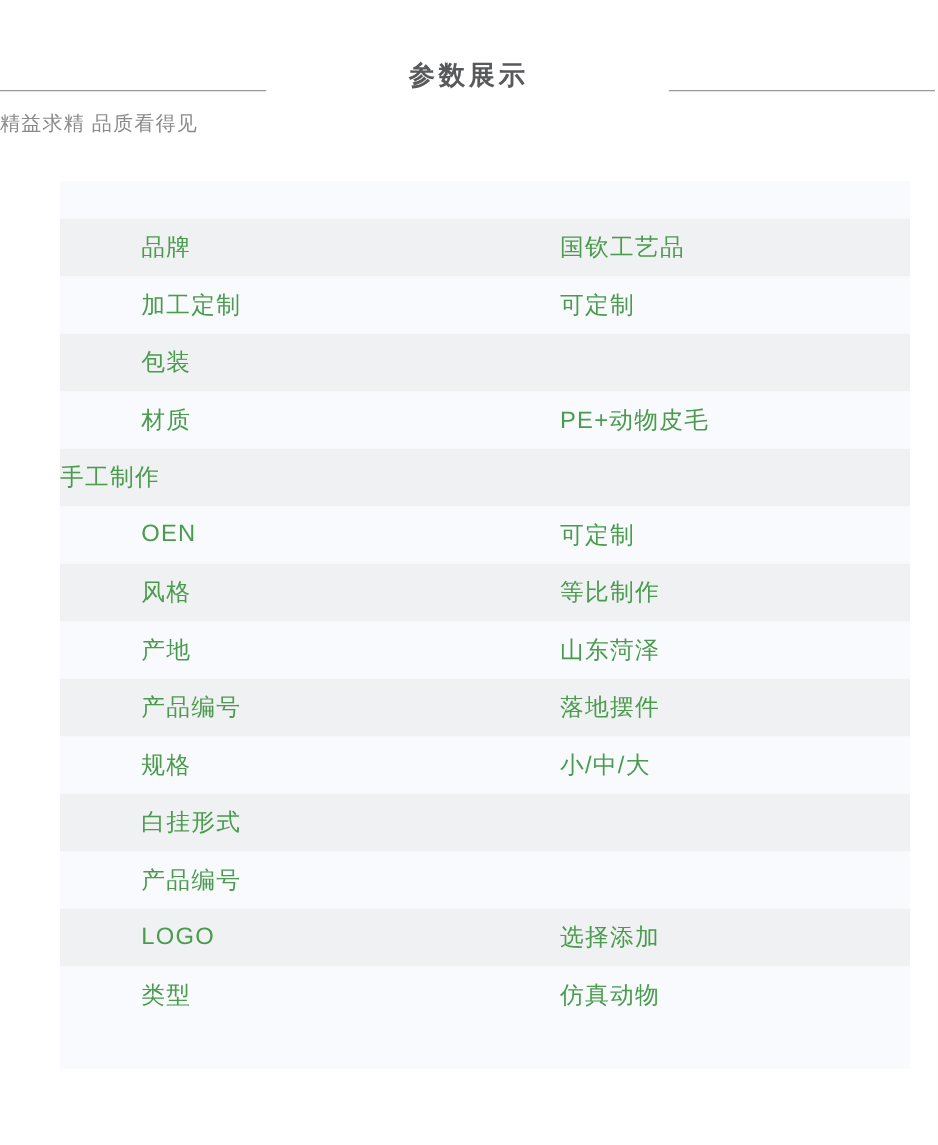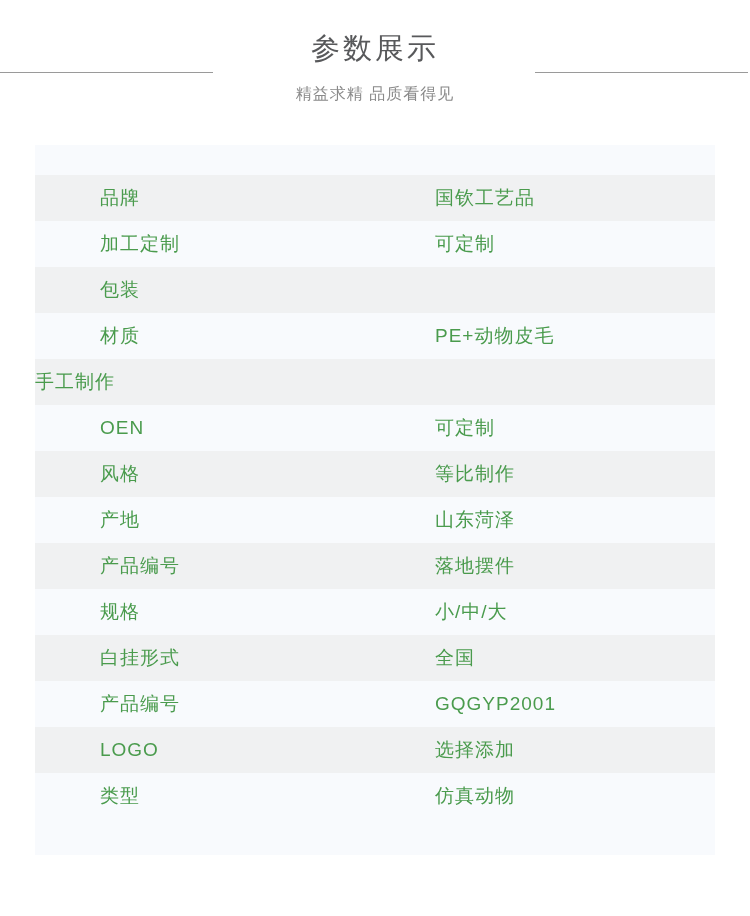--- a/index.html
+++ b/index.html
@@ -21,45 +21,45 @@
     width: 750px;
     height: 916px;
     background: #ffffff;
     overflow: hidden;
   }
   .header {
     position: relative;
     height: 145px;
   }
   .title {
-    padding-top: 29px;
+    padding-top: 46px;
     text-align: center;
-    font-size: 29px;
-    font-weight: 400;
+    font-size: 21px;
+    font-weight: 700;
     letter-spacing: 3px;
     color: var(--title-color);
   }
   .line {
     position: absolute;
     top: 72px;
     width: 213px;
     border-top: 1px solid var(--line-color);
   }
   .line-left { left: 0; }
   .line-right { right: 2px; }
   .subtitle {
     margin-top: 15px;
-    text-align: center;
+    text-align: left;
     font-size: 16px;
     letter-spacing: 1px;
     color: var(--subtitle-color);
   }
   .param-table {
     position: absolute;
-    left: 35px;
+    left: 48px;
     top: 145px;
     width: 680px;
     background: var(--table-bg);
     padding: 30px 0 36px 0;
   }
   .row {
     display: flex;
     align-items: center;
     height: 46px;
     font-size: 19px;
@@ -135,26 +135,24 @@
     <div class="cell-value">落地摆件</div>
   </div>
 
   <div class="row">
     <div class="cell-label">规格</div>
     <div class="cell-value">小/中/大</div>
   </div>
 
   <div class="row">
     <div class="cell-label">白挂形式</div>
-    <div class="cell-value">全国</div>
   </div>
 
   <div class="row">
     <div class="cell-label">产品编号</div>
-    <div class="cell-value">GQGYP2001</div>
   </div>
 
   <div class="row">
     <div class="cell-label">LOGO</div>
     <div class="cell-value">选择添加</div>
   </div>
 
   <div class="row">
     <div class="cell-label">类型</div>
     <div class="cell-value">仿真动物</div>

